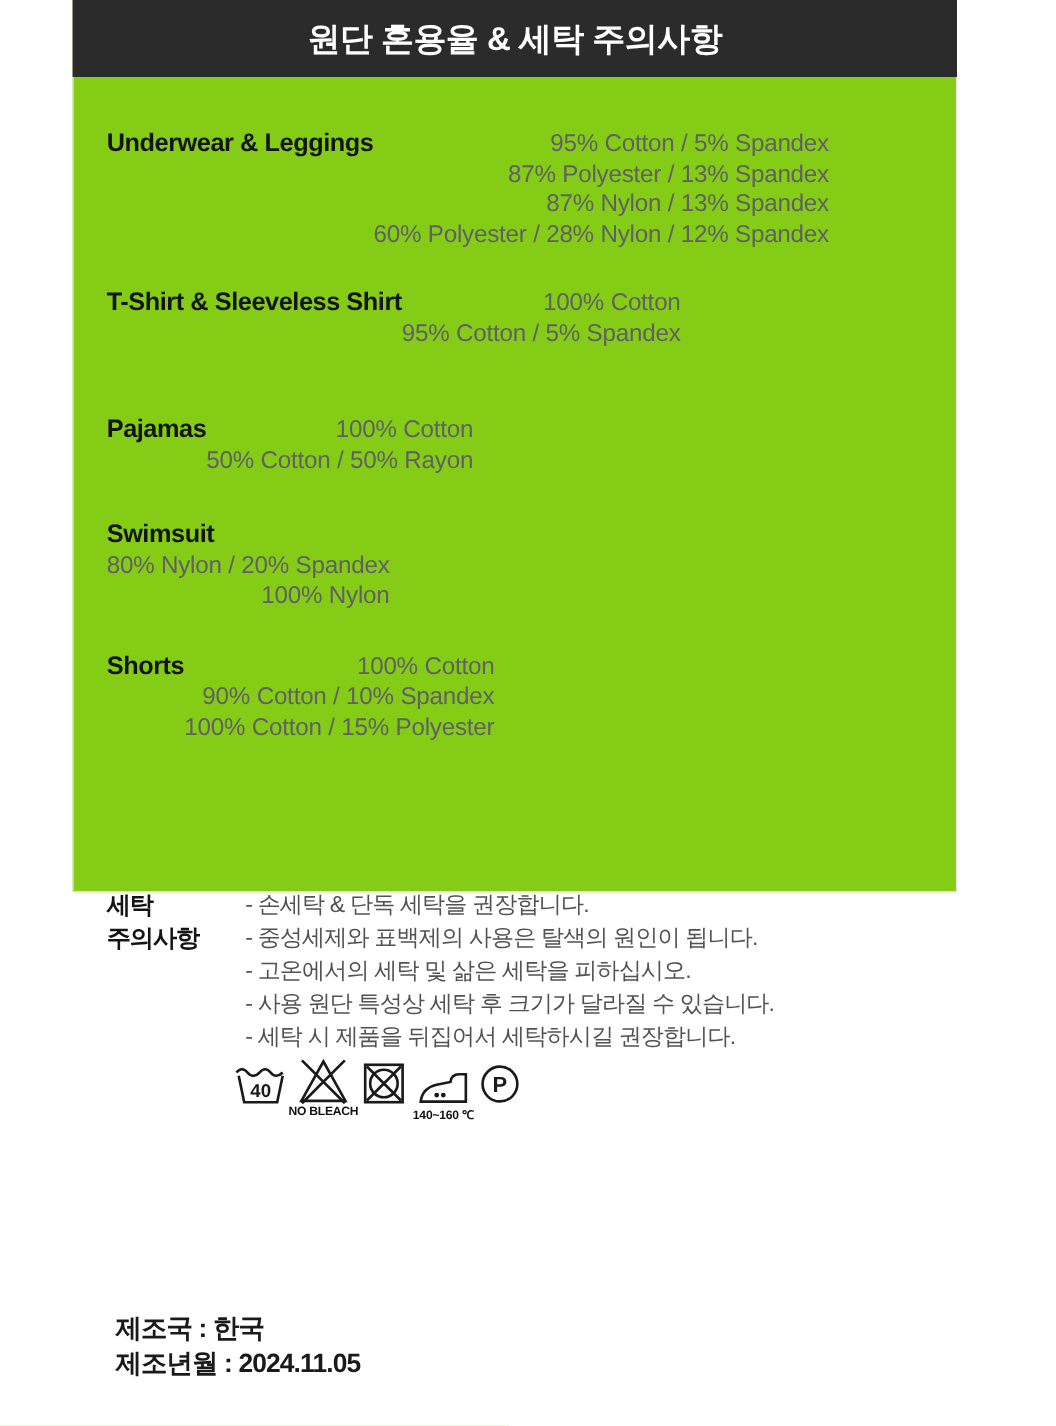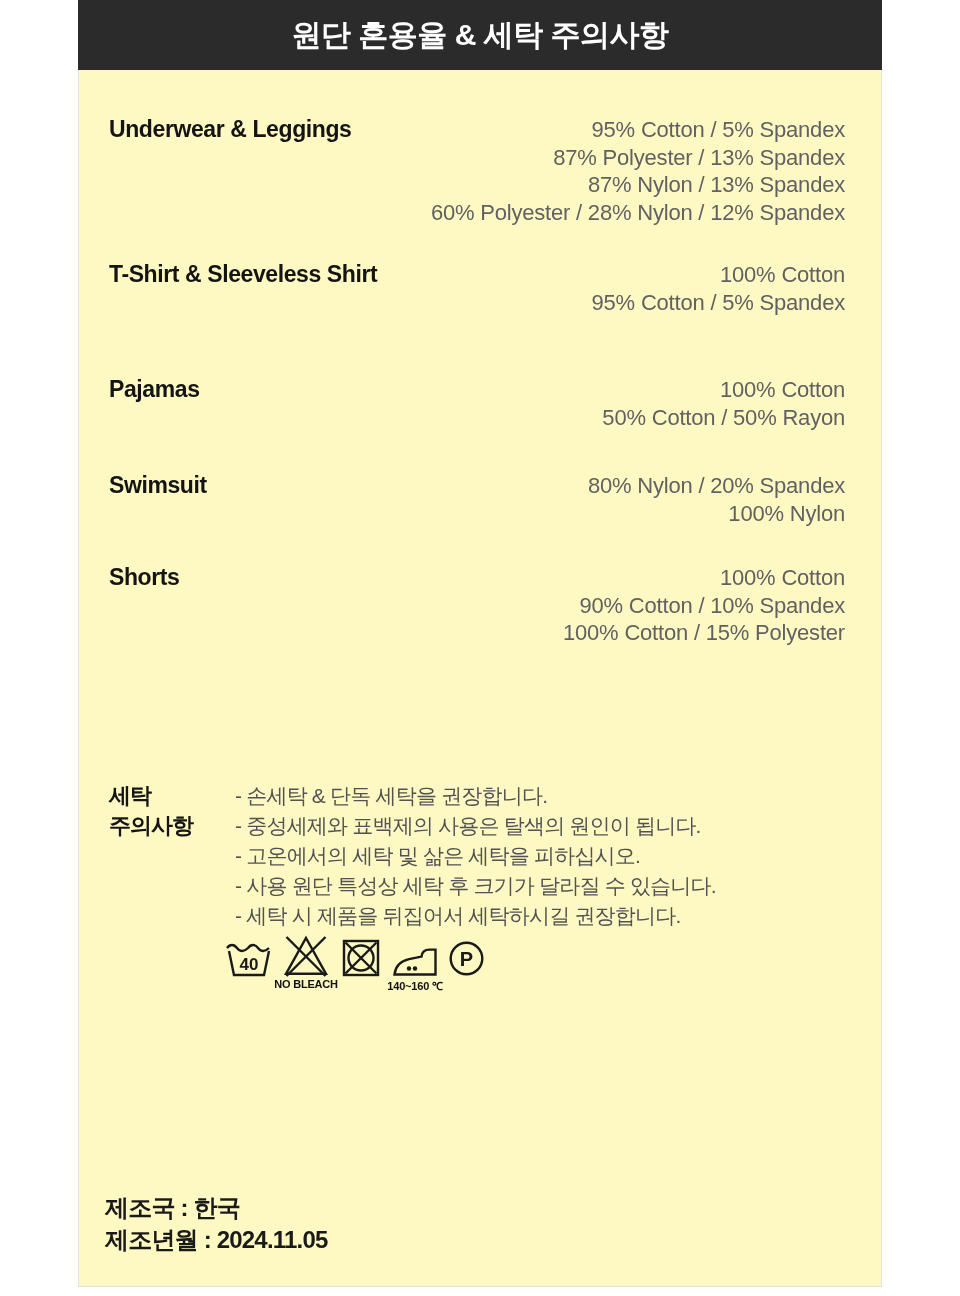--- a/index.html
+++ b/index.html
@@ -1,40 +1,40 @@
 <!DOCTYPE html>
 <html><head>
 <meta charset="utf-8">
 <style>
   * { margin:0; padding:0; box-sizing:border-box; }
   html,body { width:960px; height:1296px; background:#ffffff;
     font-family:"Liberation Sans", sans-serif; position:relative; }
 
   .card {
-    position:absolute; left:78px; top:0;
-    width:804px; height:1287px;
-    background:#fef9c3; border:1px solid #e2e2e2;
+    position:absolute; left:66px; top:0;
+    width:804px; height:811px;
+    background:#84cc16; border:1px solid #e2e2e2;
   }
   .header {
     height:70px; margin:-1px -1px 0 -1px;
     background:#2b2b2b; color:#ffffff;
     display:flex; align-items:center; justify-content:center;
     font-size:30px; font-weight:700; letter-spacing:-0.5px;
   }
   .content { padding:0 36px 0 30px; }
 
-  .section { display:flex; justify-content:space-between; align-items:flex-start; }
+  .section { display:flex; align-items:flex-start; }
   .sec-name {
     font-size:23px; font-weight:700; color:#141414;
     line-height:27.5px; letter-spacing:-0.4px; white-space:nowrap;
   }
   .comps { text-align:right; font-size:22px; color:#616163;
     line-height:27.5px; letter-spacing:-0.2px; }
   .mt1 { margin-top:46px; } .mt2 { margin-top:35px; } .mt3 { margin-top:60px; }
-  .mt4 { margin-top:41px; } .mt5 { margin-top:37px; }
+  .mt4 { margin-top:41px;flex-direction:column; } .mt5 { margin-top:37px; }
 
   .care { display:flex; margin-top:134px;gap:17px; }
   .care-label {
     width:109px; flex-shrink:0; font-size:22px; font-weight:700;
     color:#141414; line-height:30px; letter-spacing:-1px;
   }
   .care-notes { font-size:21px; color:#525254; line-height:30px; letter-spacing:-0.8px; }
 
   .symbols { display:flex; align-items:flex-start; margin:4px 0 0 116px; }
   .symbol { position:relative; display:flex; flex-direction:column; align-items:center;text-decoration:underline; }

